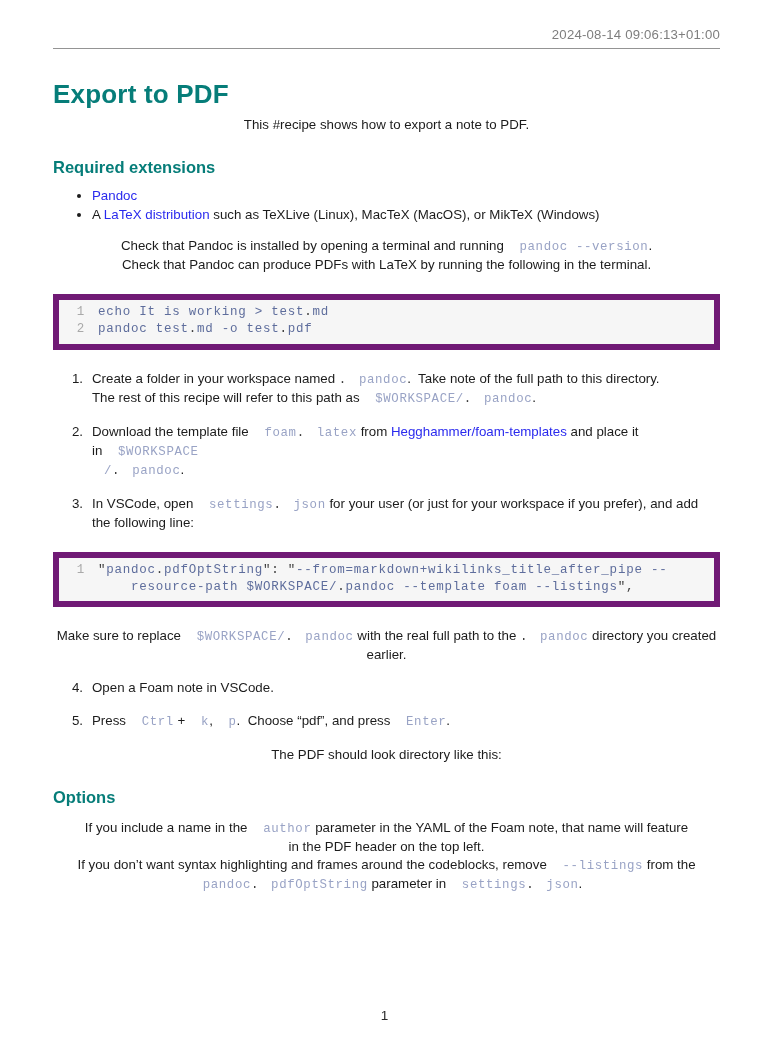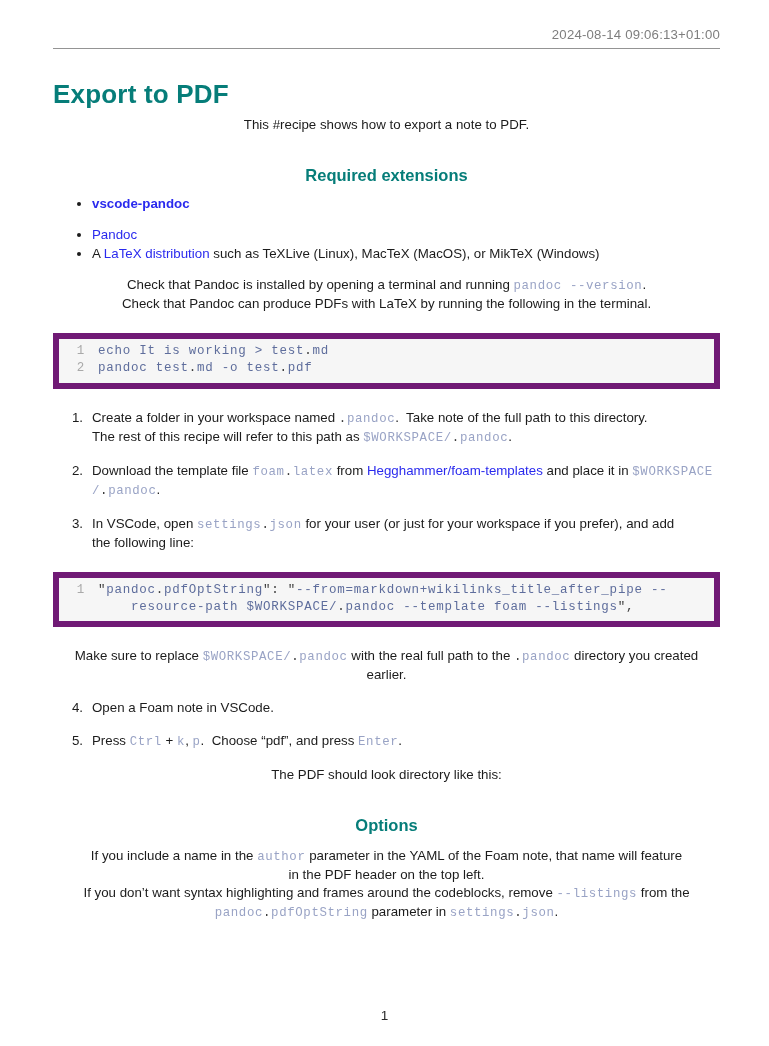--- a/index.html
+++ b/index.html
@@ -11,58 +11,55 @@
   }
   html,body{margin:0;padding:0;background:#ffffff;}
   .page{
     position:relative;width:769px;height:1046px;background:#ffffff;overflow:hidden;
     font-family:"Liberation Sans",sans-serif;color:#1c1c1c;font-size:13.3px;line-height:18px;
   }
   .content{position:absolute;left:53px;top:0;width:667px;}
   .page-header{padding-top:26px;padding-bottom:4px;border-bottom:1.3px solid #949494;}
   .timestamp{text-align:right;font-size:13.2px;color:#7e7e7e;letter-spacing:0.2px;}
   h1{font-size:26px;margin:36px 0 7px;color:var(--teal);letter-spacing:0.2px;}
-  h2{font-size:16.5px;margin:32px 0 11px;color:var(--teal);text-align:center;}
+  h2{font-size:16.5px;margin:24px 0 11px;color:var(--teal);}
   p{margin:13px 0;white-space:pre-wrap;text-align:center;}
   ul{margin:11px 0 13px;padding-left:39px;}
   li{margin:1px 0;white-space:pre-wrap;}
   .oli{display:flex;margin:15px 0 15px 8px;}
   .oli-num{width:22px;text-align:right;margin-right:9px;flex:none;}
   .oli-body{flex:1;white-space:pre-wrap;overflow:visible;}
   .block-code{
     margin:20px 0;background:var(--code-bg);border:6px solid #701a75;
     padding:4px 10px 5px;font-family:"Liberation Mono",monospace;font-size:12.5px;
     line-height:17.3px;letter-spacing:0.06em;white-space:pre;color:var(--block-code);
   }
   .ln{display:inline-block;width:16px;text-align:right;margin-right:13px;color:#a9a9a9;}
   .t-n{color:#1c1c1c;}
   .t-c,.t-cd{font-family:"Liberation Mono",monospace;font-size:12.4px;letter-spacing:0.05em;}
-  .t-c{color:var(--inline-code);}
+  .t-c{color:var(--inline-code);margin-left:12px;}
   .t-cd{color:#3d3d3d;}
   .t-b{color:var(--block-code);}
   .t-bd{color:#3d3d3d;}
   a.t-l,a.t-lb{color:var(--link);text-decoration:none;cursor:pointer;}
   a.t-lb{font-weight:bold;}
   .page-footer{position:absolute;left:0;right:0;bottom:21px;text-align:center;font-size:13.5px;color:#2a2a2a;}
 </style>
 </head>
 <body>
 
 <div class="page">
   <div class="content">
     <div class="page-header">
       <div class="timestamp">2024-08-14 09:06:13+01:00</div>
     </div>
     <h1>Export to PDF</h1>
     <div>
         <p><span class="t-n">This #recipe shows how to export a note to PDF.</span></p>
         <h2>Required extensions</h2>
-        <ul>
-          <li><a class="t-lb" href="#">vscode-pandoc</a></li>
-        </ul>
         <ul>
           <li><a class="t-l" href="#">Pandoc</a></li>
           <li><span class="t-n">A </span><a class="t-l" href="#">LaTeX distribution</a><span class="t-n"> such as TeXLive (Linux), MacTeX (MacOS), or MikTeX (Windows)</span></li>
         </ul>
         <p><span class="t-n">Check that Pandoc is installed by opening a terminal and running </span><span class="t-c">pandoc --version</span><span class="t-n">.</span><br><span class="t-n">Check that Pandoc can produce PDFs with LaTeX by running the following in the terminal.</span></p>
         <pre class="block-code"><div class="code-line"><span class="ln">1</span><span class="t-b">echo It is working &gt; test</span><span class="t-bd">.</span><span class="t-b">md</span></div><div class="code-line"><span class="ln">2</span><span class="t-b">pandoc test</span><span class="t-bd">.</span><span class="t-b">md -o test</span><span class="t-bd">.</span><span class="t-b">pdf</span></div></pre>
         <div class="oli">
           <span class="oli-num">1.</span>
           <div class="oli-body"><span class="t-n">Create a folder in your workspace named </span><span class="t-cd">.</span><span class="t-c">pandoc</span><span class="t-n">.  Take note of the full path to this&nbsp;directory.</span><br><span class="t-n">The rest of this recipe will refer to this path as </span><span class="t-c">$WORKSPACE/</span><span class="t-cd">.</span><span class="t-c">pandoc</span><span class="t-n">.</span></div>
         </div>

